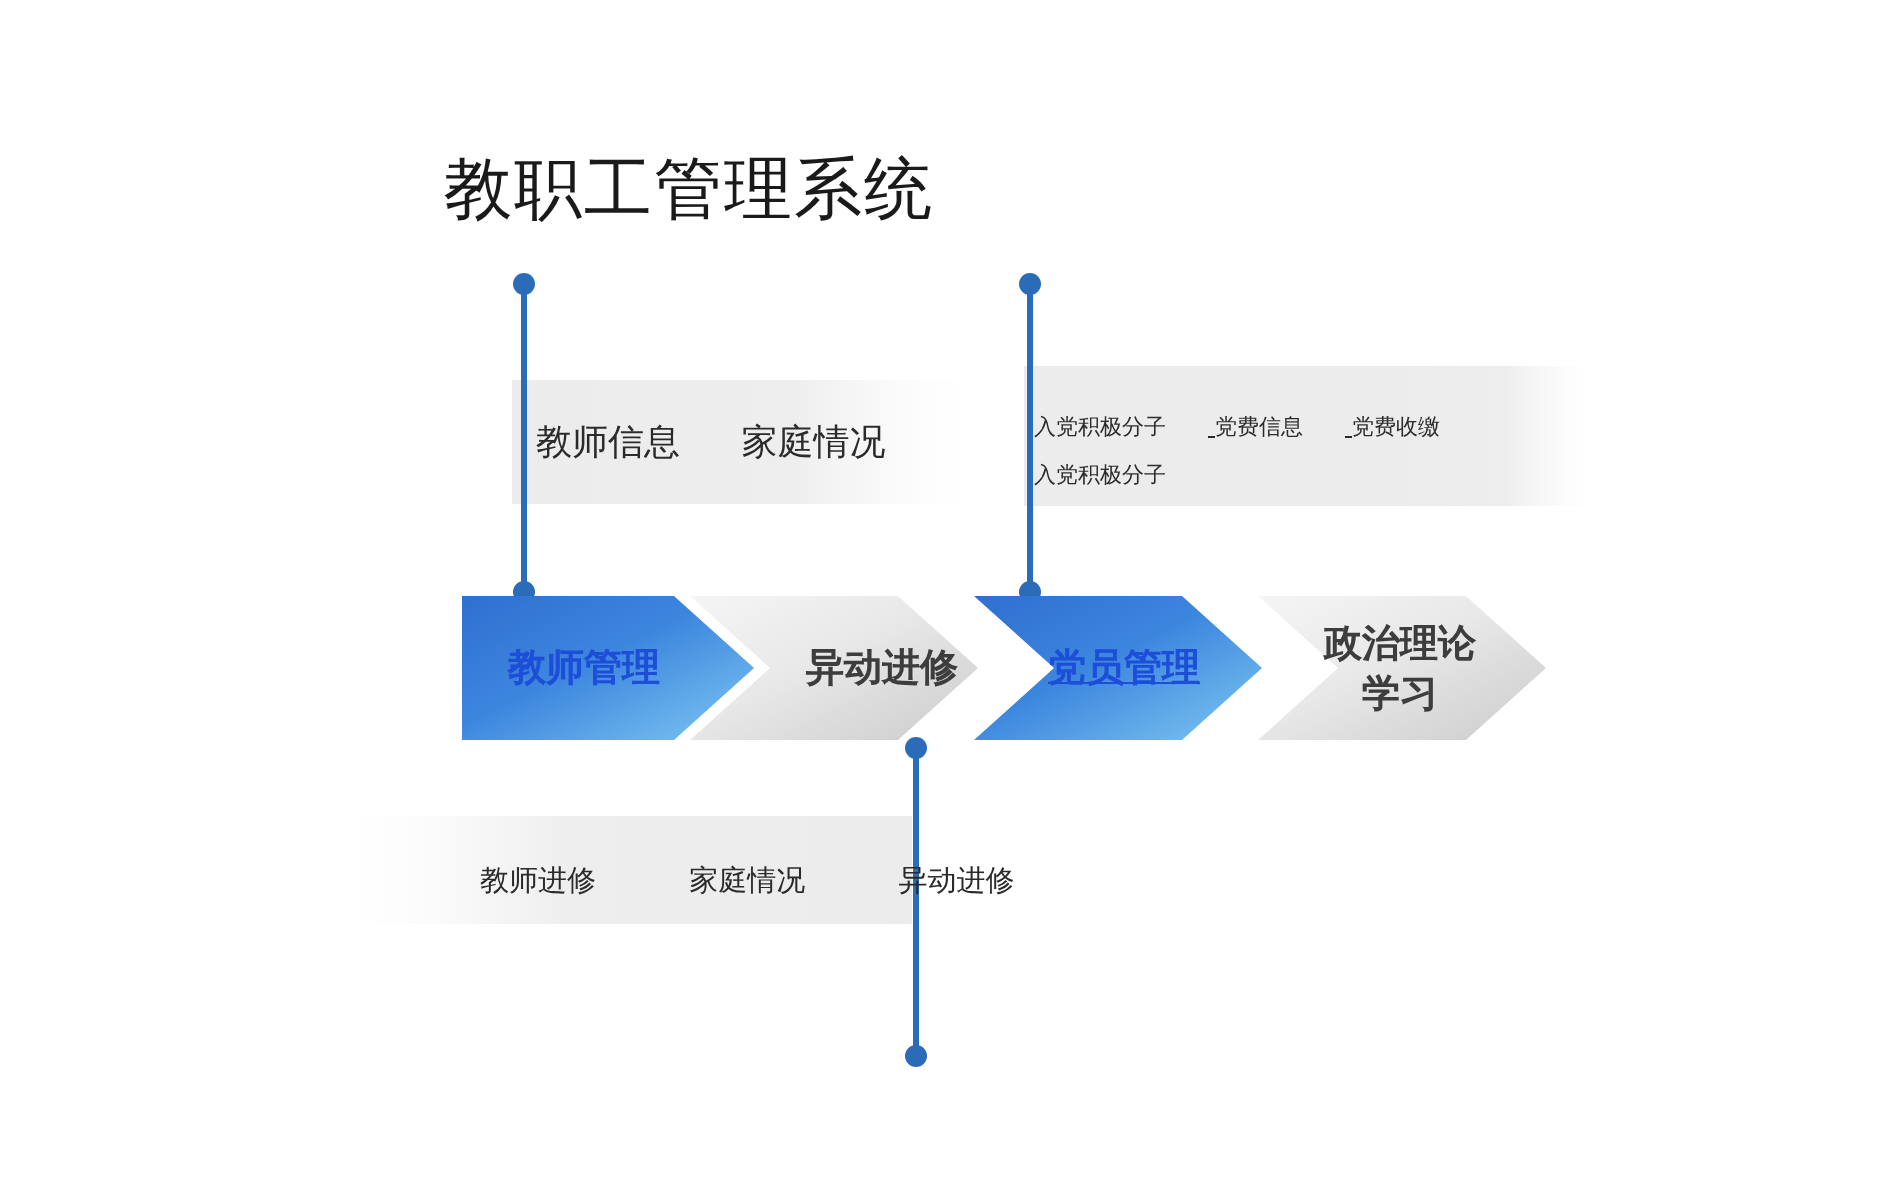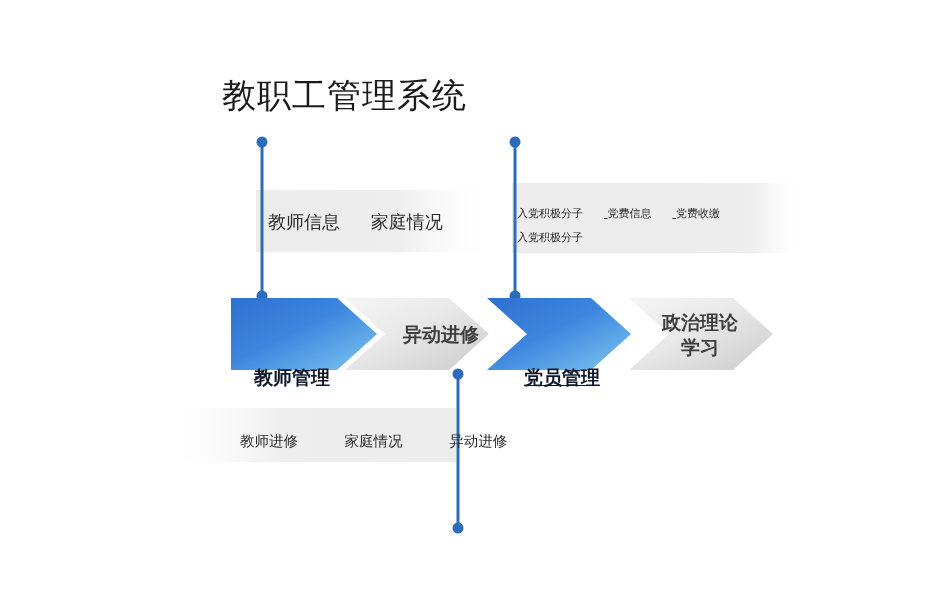--- a/index.html
+++ b/index.html
@@ -85,21 +85,21 @@
 
   
   .chevron-label {
     position: absolute;
     text-align: center;
     font-size: 19px;
     line-height: 25px;
     font-weight: 700;
     white-space: nowrap;
   }
-  .chevron-label.light { color: #0f172a; margin-top: 43px; }
+  .chevron-label.light { color: #1d4ed8; }
   .chevron-label.dark  { color: #3d3d3d; }
 
   #chev-label-0 { left: 232px; top: 322px; width: 120px; }
   #chev-label-1 { left: 381px; top: 322px; width: 120px; }
   #chev-label-2 { left: 502px; top: 322px; width: 120px; text-decoration: underline; }
   #chev-label-3 { left: 640px; top: 310px; width: 120px; }
 </style>
 </head>
 <body>
 

